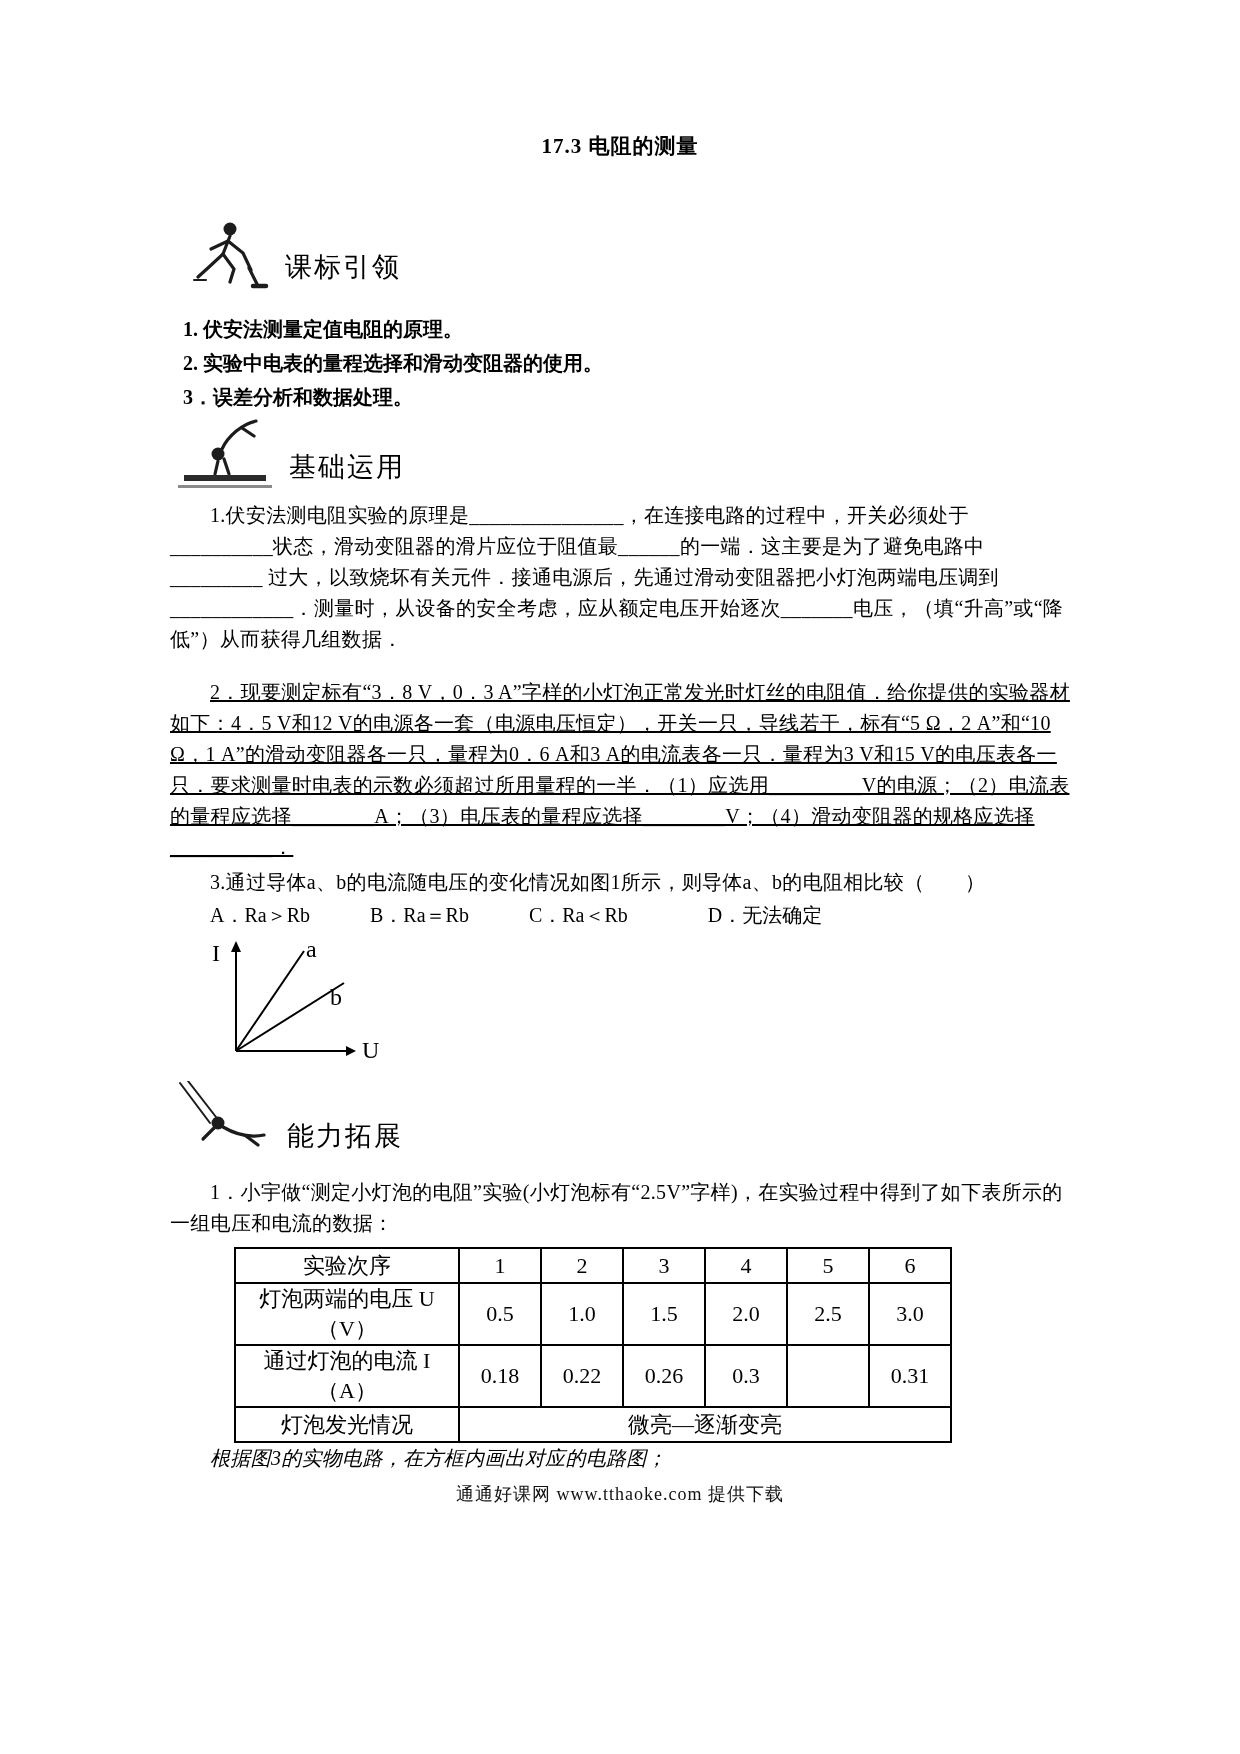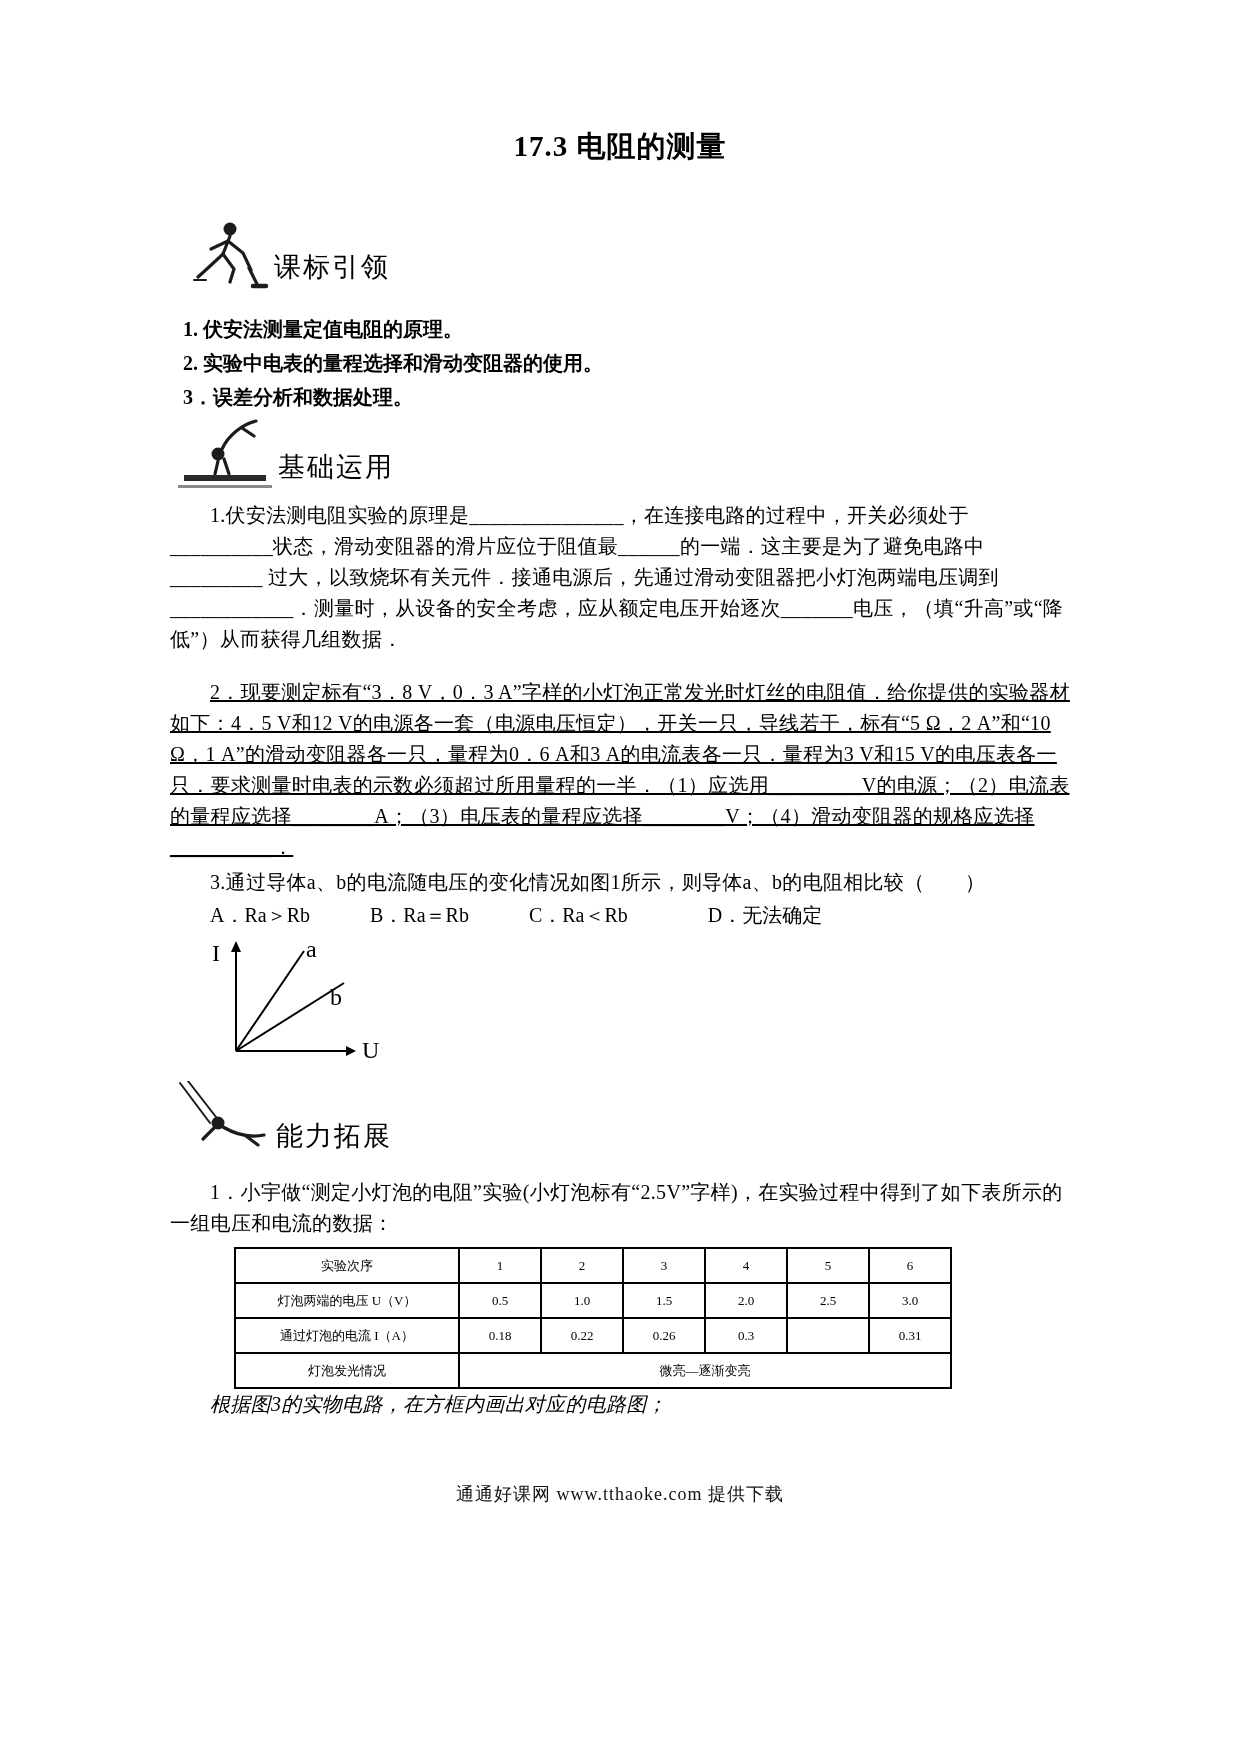--- a/index.html
+++ b/index.html
@@ -3,24 +3,24 @@
 <meta charset="utf-8">
 <style>
   html,body{margin:0;padding:0;}
   body{
     width:1240px;height:1754px;position:relative;overflow:hidden;
     background:#ffffff;color:#000;
     font-family:"Liberation Serif","DejaVu Serif",serif;
   }
   .content{padding:126px 170px 0 170px;}
   .title{
-    font-size:29px;font-weight:bold;text-align:center;
+    font-size:21px;font-weight:bold;text-align:center;
     margin:0;line-height:40px;letter-spacing:1px;
   }
-  .sec-header{display:flex;align-items:flex-end;gap:4px;}
+  .sec-header{display:flex;align-items:flex-end;gap:15px;}
   .sec-header.guide{margin-top:52px;margin-left:20px;}
   .sec-header.basic{margin-top:0;margin-left:6px;}
   .sec-header.ability{margin-top:8px;margin-left:2px;}
   .sec-heading{font-size:27px;line-height:30px;padding-bottom:14px;letter-spacing:2px;}
   .icon{display:inline-block;}
   .guide-list{margin-top:16px;margin-left:13px;}
   .guide-item{
     margin:0;font-size:20px;line-height:34px;font-weight:bold;
   }
   .para{
@@ -33,21 +33,21 @@
   .options{margin:2px 0 0 0;font-size:20px;line-height:31px;text-indent:2em;}
   .figure{margin:4px 0 0 34px;}
   .fig-caption{font-size:19px;margin:0 0 0 10px;line-height:24px;}
   .intro{margin-top:12px;}
   .data-table{
     border-collapse:collapse;table-layout:fixed;
     width:716px;margin:8px 0 0 64px;
   }
   .data-table td{
     border:2px solid #000;height:33px;text-align:center;
-    font-size:13px;padding:0 0;overflow:hidden;
+    font-size:22px;padding:0 0;overflow:hidden;
   }
   .note{font-style:italic;}
   .footer{
     position:absolute;top:1482px;left:0;width:100%;
     text-align:center;font-size:18px;color:#111;letter-spacing:1px;
   }
   svg text{font-family:"Liberation Serif","DejaVu Serif",serif;}
 </style>
 </head>
 <body>

